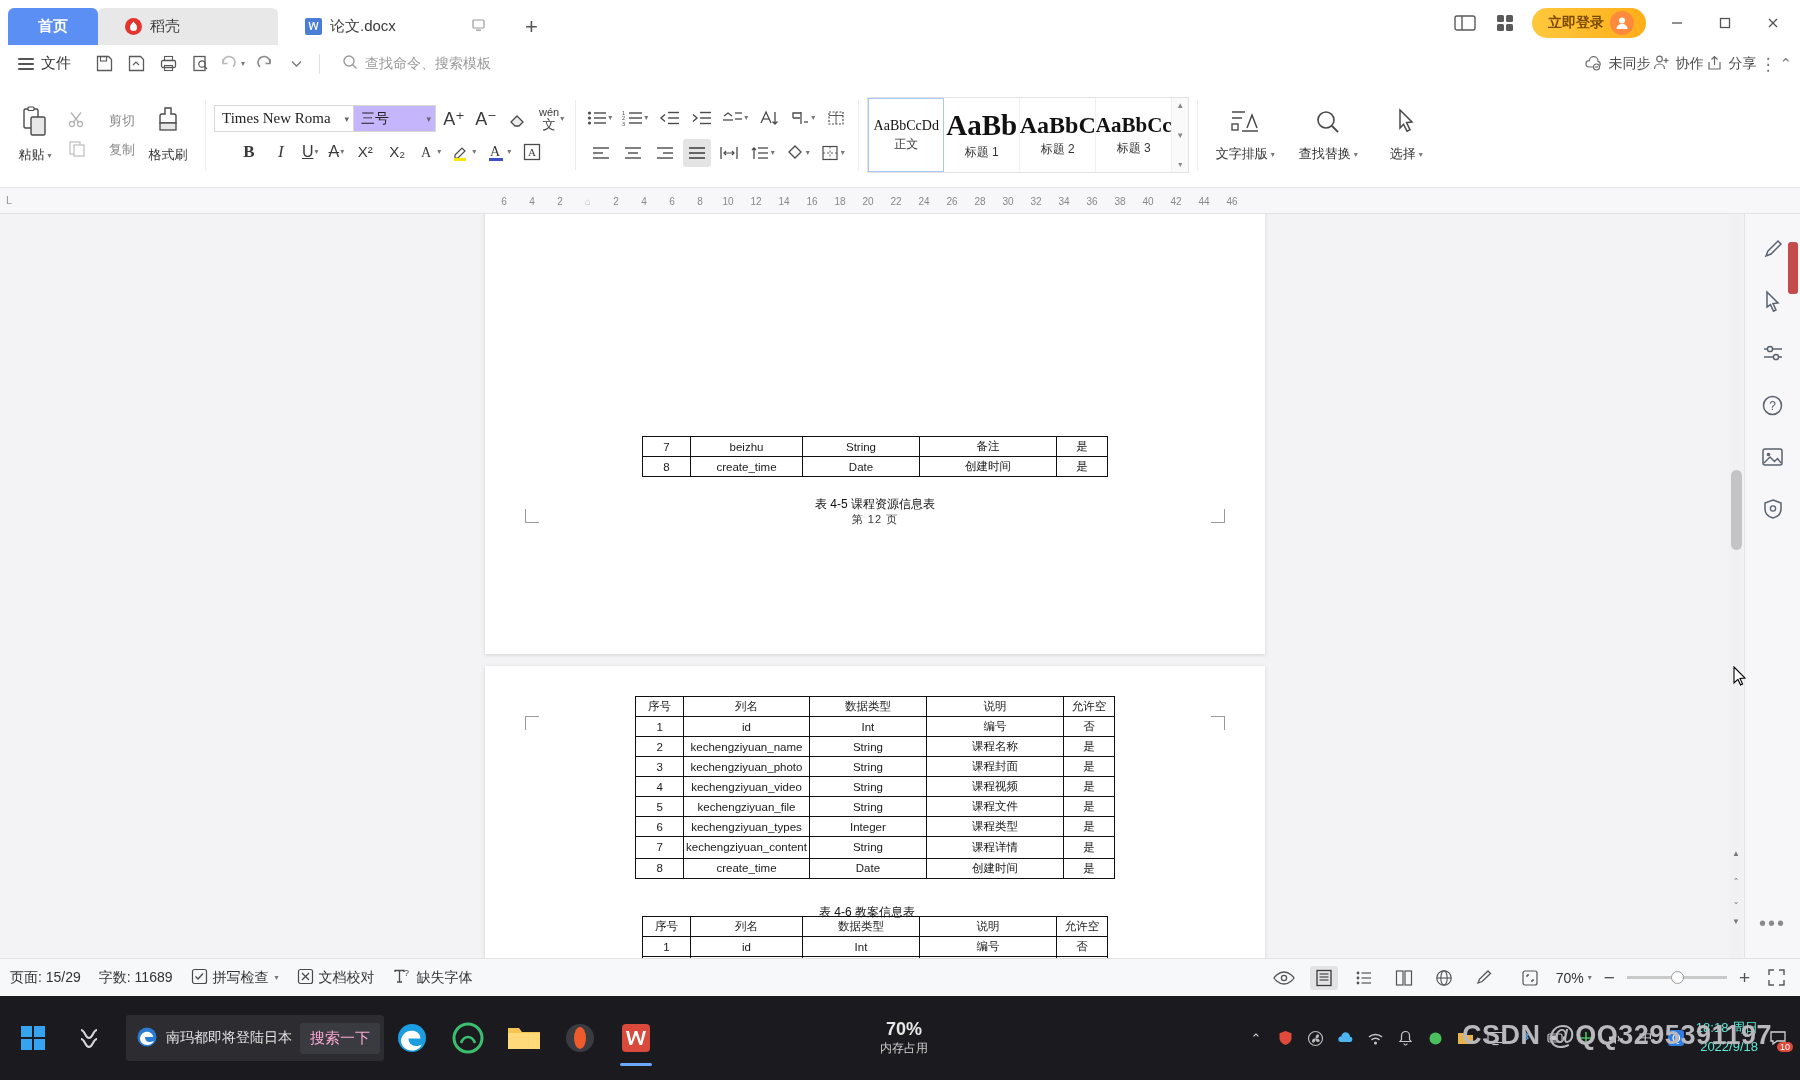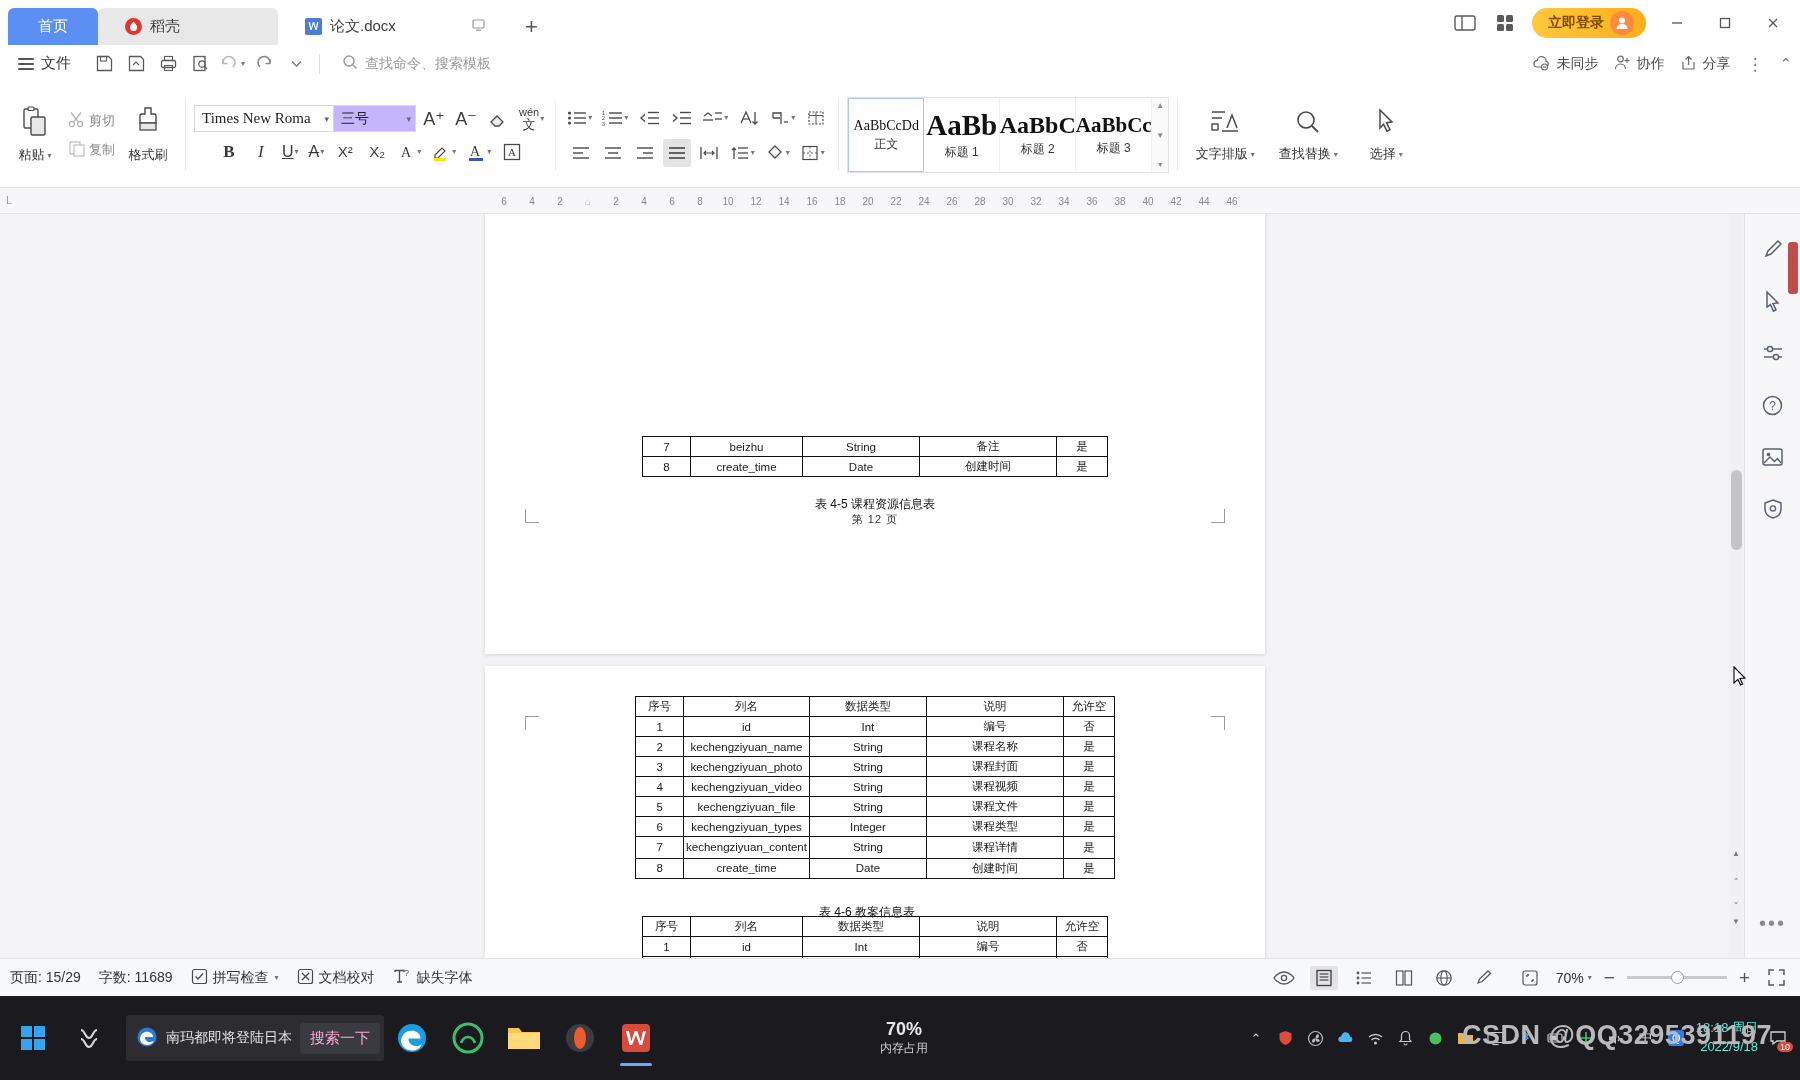--- a/index.html
+++ b/index.html
@@ -16,21 +16,21 @@
     position: absolute; left: 0; top: 0; width: 1800px; height: 45px;
     background: #ffffff;
     display: flex; align-items: flex-end;
   }
   .tabstrip { display: flex; align-items: flex-end; height: 45px; padding-left: 8px; }
   .tab {
     height: 37px; display: flex; align-items: center; gap: 7px;
     padding: 0 26px; font-size: 15px; color: #3a3a3a;
     border-radius: 6px 6px 0 0; position: relative; white-space: nowrap;
   }
-  .tab.home { background: #5b8ff4; color: #fff; padding: 0 30px; }
+  .tab.home { background: #5b8ff4; color: #fff; padding: 0 30px; font-weight: bold; }
   .tab.inactive { background: #e8e8e8; min-width: 180px; }
   .tab.active { background: #ffffff; min-width: 235px; }
   .tab-ico { width: 19px; height: 19px; flex: 0 0 19px; display:block; }
   .tab-close { margin-left: auto; color:#999; font-size: 13px; }
 
   .titlebar-right {
     position: absolute; right: 0; top: 0; height: 45px;
     display: flex; align-items: center; gap: 14px; padding-right: 10px;
   }
   .tb-icon { width: 26px; height: 26px; display: flex; align-items: center; justify-content: center; color: #5a5a5a; }
@@ -55,36 +55,36 @@
   .hamb { display:inline-flex; flex-direction:column; gap:3px; }
   .hamb i { display:block; width:16px; height:2px; background:#555; border-radius:1px; }
   .qa-group { display:flex; align-items:center; gap:2px; margin-left: 8px; }
   .qa-btn { width:30px; height:30px; display:flex; align-items:center; justify-content:center; color:#5a5a5a; }
   .vsep { width:1px; height:20px; background:#e0e0e0; margin: 0 8px; }
   .ribbon-tabs { display:flex; align-items:center; gap:2px; }
   .rtab { font-size:15px; color:#3c3c3c; padding: 5px 13px; border-radius:13px; white-space:nowrap; }
   .rtab.active { background:#4a8af4; color:#fff; font-weight:bold; padding: 5px 16px; }
   .rtab.more { color:#888; }
   .search-box { display:flex; align-items:center; gap:7px; margin-left:14px; color:#9a9a9a; font-size:14px; }
-  .menubar-right { position:absolute; right:8px; top:0; height:38px; display:flex; gap:16px; }
+  .menubar-right { position:absolute; right:8px; top:0; height:38px; display:flex; gap:3px; }
   .mr-item { display:flex; align-items:center; gap:5px; font-size:14px; color:#4a4a4a; }
 
   
   .ribbon {
     position: absolute; left:0; top:83px; width:1800px; height:105px;
     background:#ffffff; display:flex; align-items:center; padding-left: 6px;
     border-bottom: 1px solid #e6e6e6;
   }
   .rgroup { display:flex; align-items:center; height:100%; }
   .rsep { width:1px; height:70px; background:#ececec; margin:0 8px; }
 
   .big-btn { display:flex; flex-direction:column; align-items:center; justify-content:center;
      width:58px; height:80px; gap:4px; }
   .big-btn .lbl { font-size:13px; color:#333; display:flex; align-items:center; gap:2px; }
-  .small-btn { display:flex; align-items:center; gap:3px; font-size:13px; color:#8a8a8a; }
+  .small-btn { display:flex; align-items:center; gap:23px; font-size:13px; color:#8a8a8a; }
 
   .font-row { display:flex; align-items:center; gap:4px; }
   .font-name-box {
     width: 140px; height:27px; border:1px solid #d8d8d8; background:#fff;
     display:flex; align-items:center; padding: 0 4px 0 7px; font-size:15px; color:#222;
     font-family: "Liberation Serif", serif;
   }
   .font-size-box {
     width: 82px; height:27px; border:1px solid #d8d8d8; border-left:none; background:#c4b5fd;
     display:flex; align-items:center; padding: 0 4px 0 7px; font-size:14px; color:#222;

